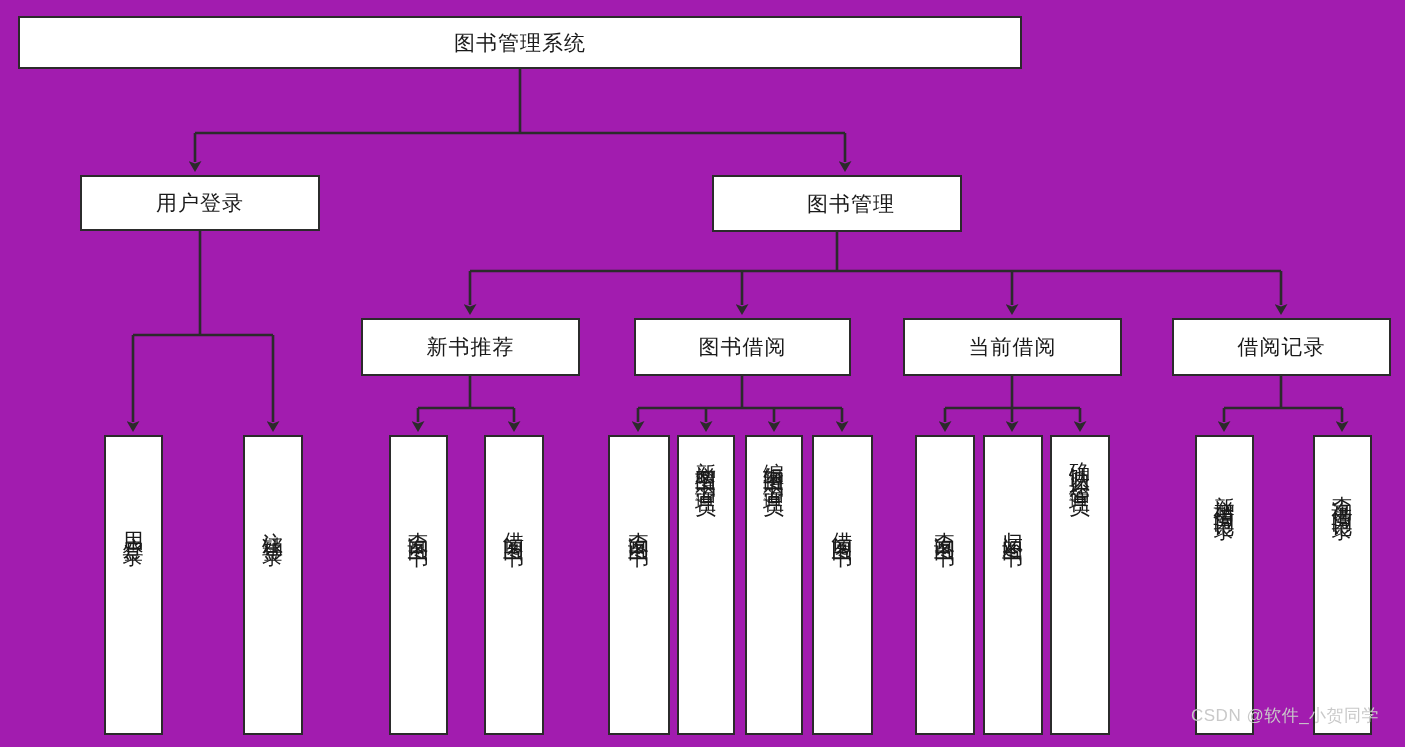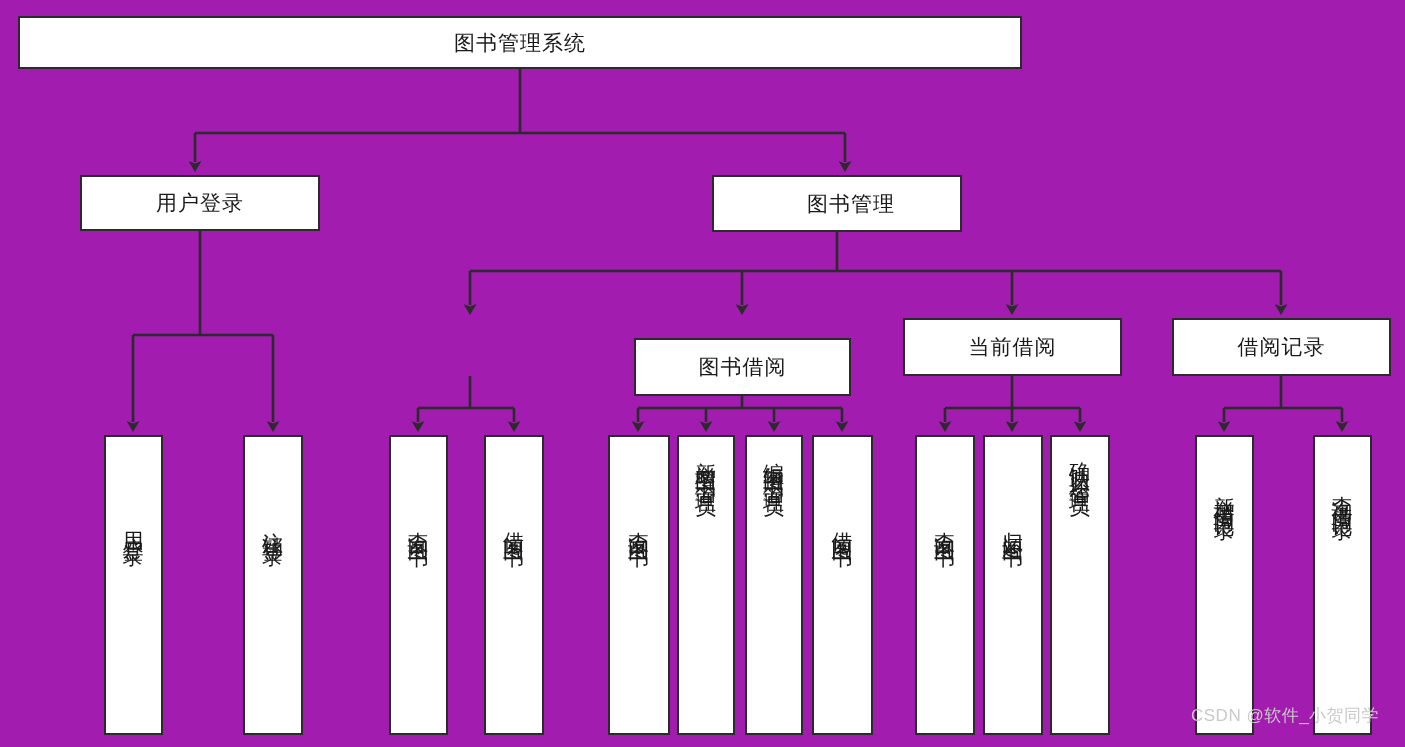--- a/index.html
+++ b/index.html
@@ -122,21 +122,24 @@
     <span>图书管理系统</span>
   </div>
 
   <div class="node horiz" style="left:80px; top:175px; width:240px; height:56px;">
     <span>用户登录</span>
   </div>
   <div class="node horiz" style="left:712px; top:175px; width:250px; height:57px;padding-left:28px;">
     <span>图书管理</span>
   </div>
 
-  <div class="node horiz" style="left:634px; top:318px; width:217px; height:58px;margin-top:20px;">
+  <div class="node horiz" style="left:361px; top:318px; width:219px; height:58px;">
+    <span>新书推荐</span>
+  </div>
+  <div class="node horiz" style="left:634px; top:318px; width:217px; height:58px;">
     <span>图书借阅</span>
   </div>
   <div class="node horiz" style="left:903px; top:318px; width:219px; height:58px;">
     <span>当前借阅</span>
   </div>
   <div class="node horiz" style="left:1172px; top:318px; width:219px; height:58px;font-family:Liberation Mono, monospace;">
     <span>借阅记录</span>
   </div>
 
   <div class="node vert" style="left:104px; top:435px; width:59px; height:300px; padding-top:78px;">

